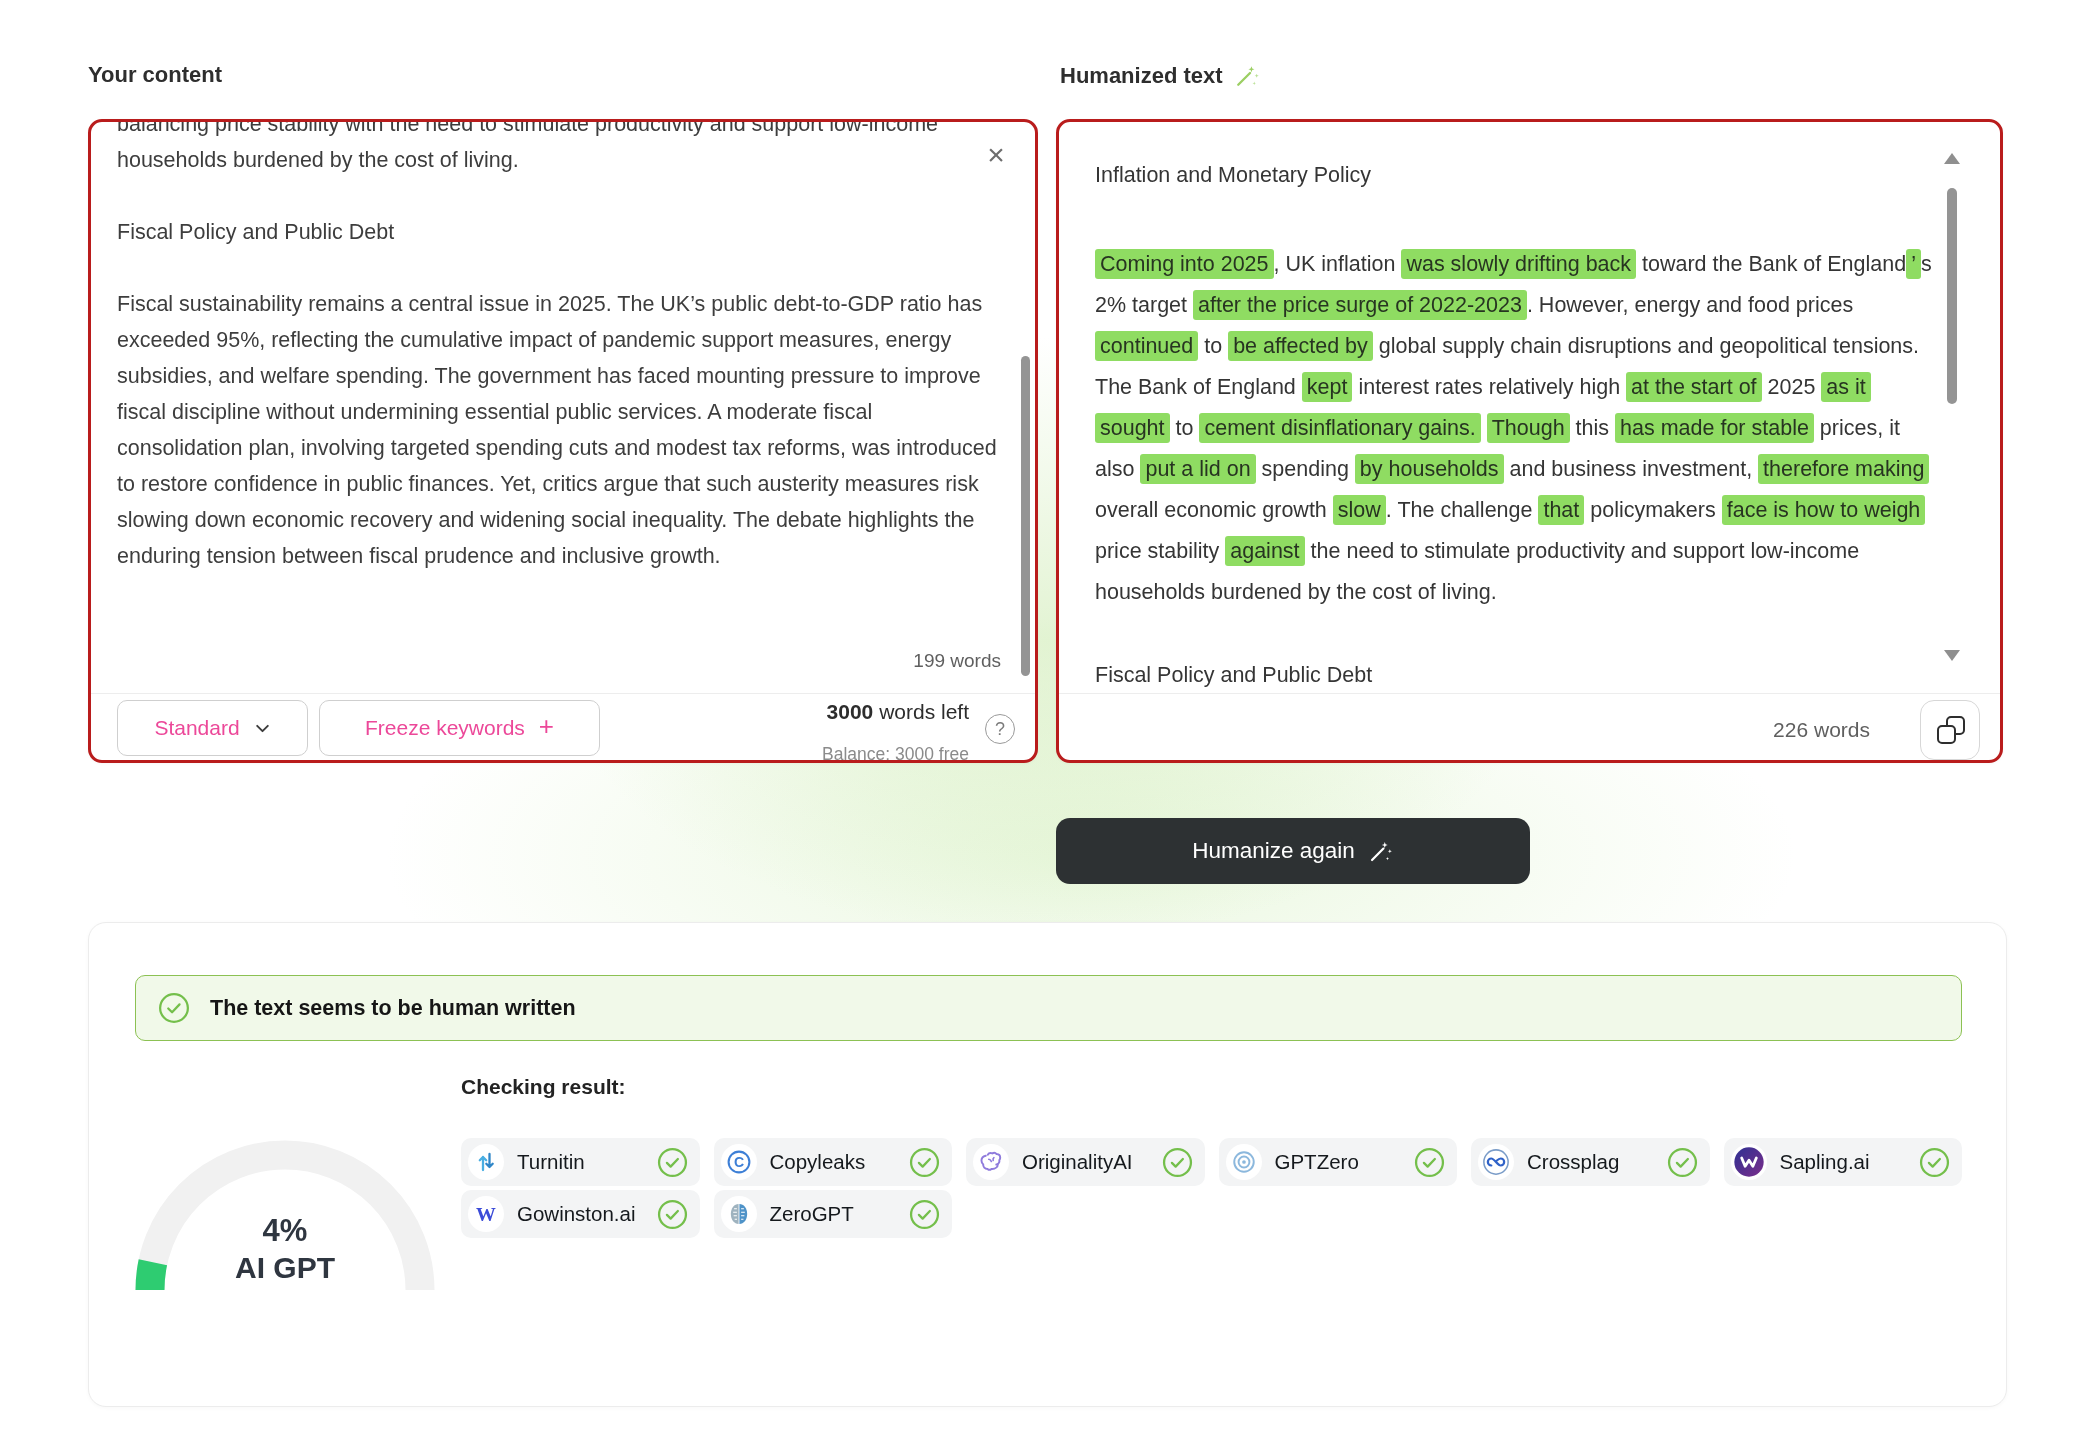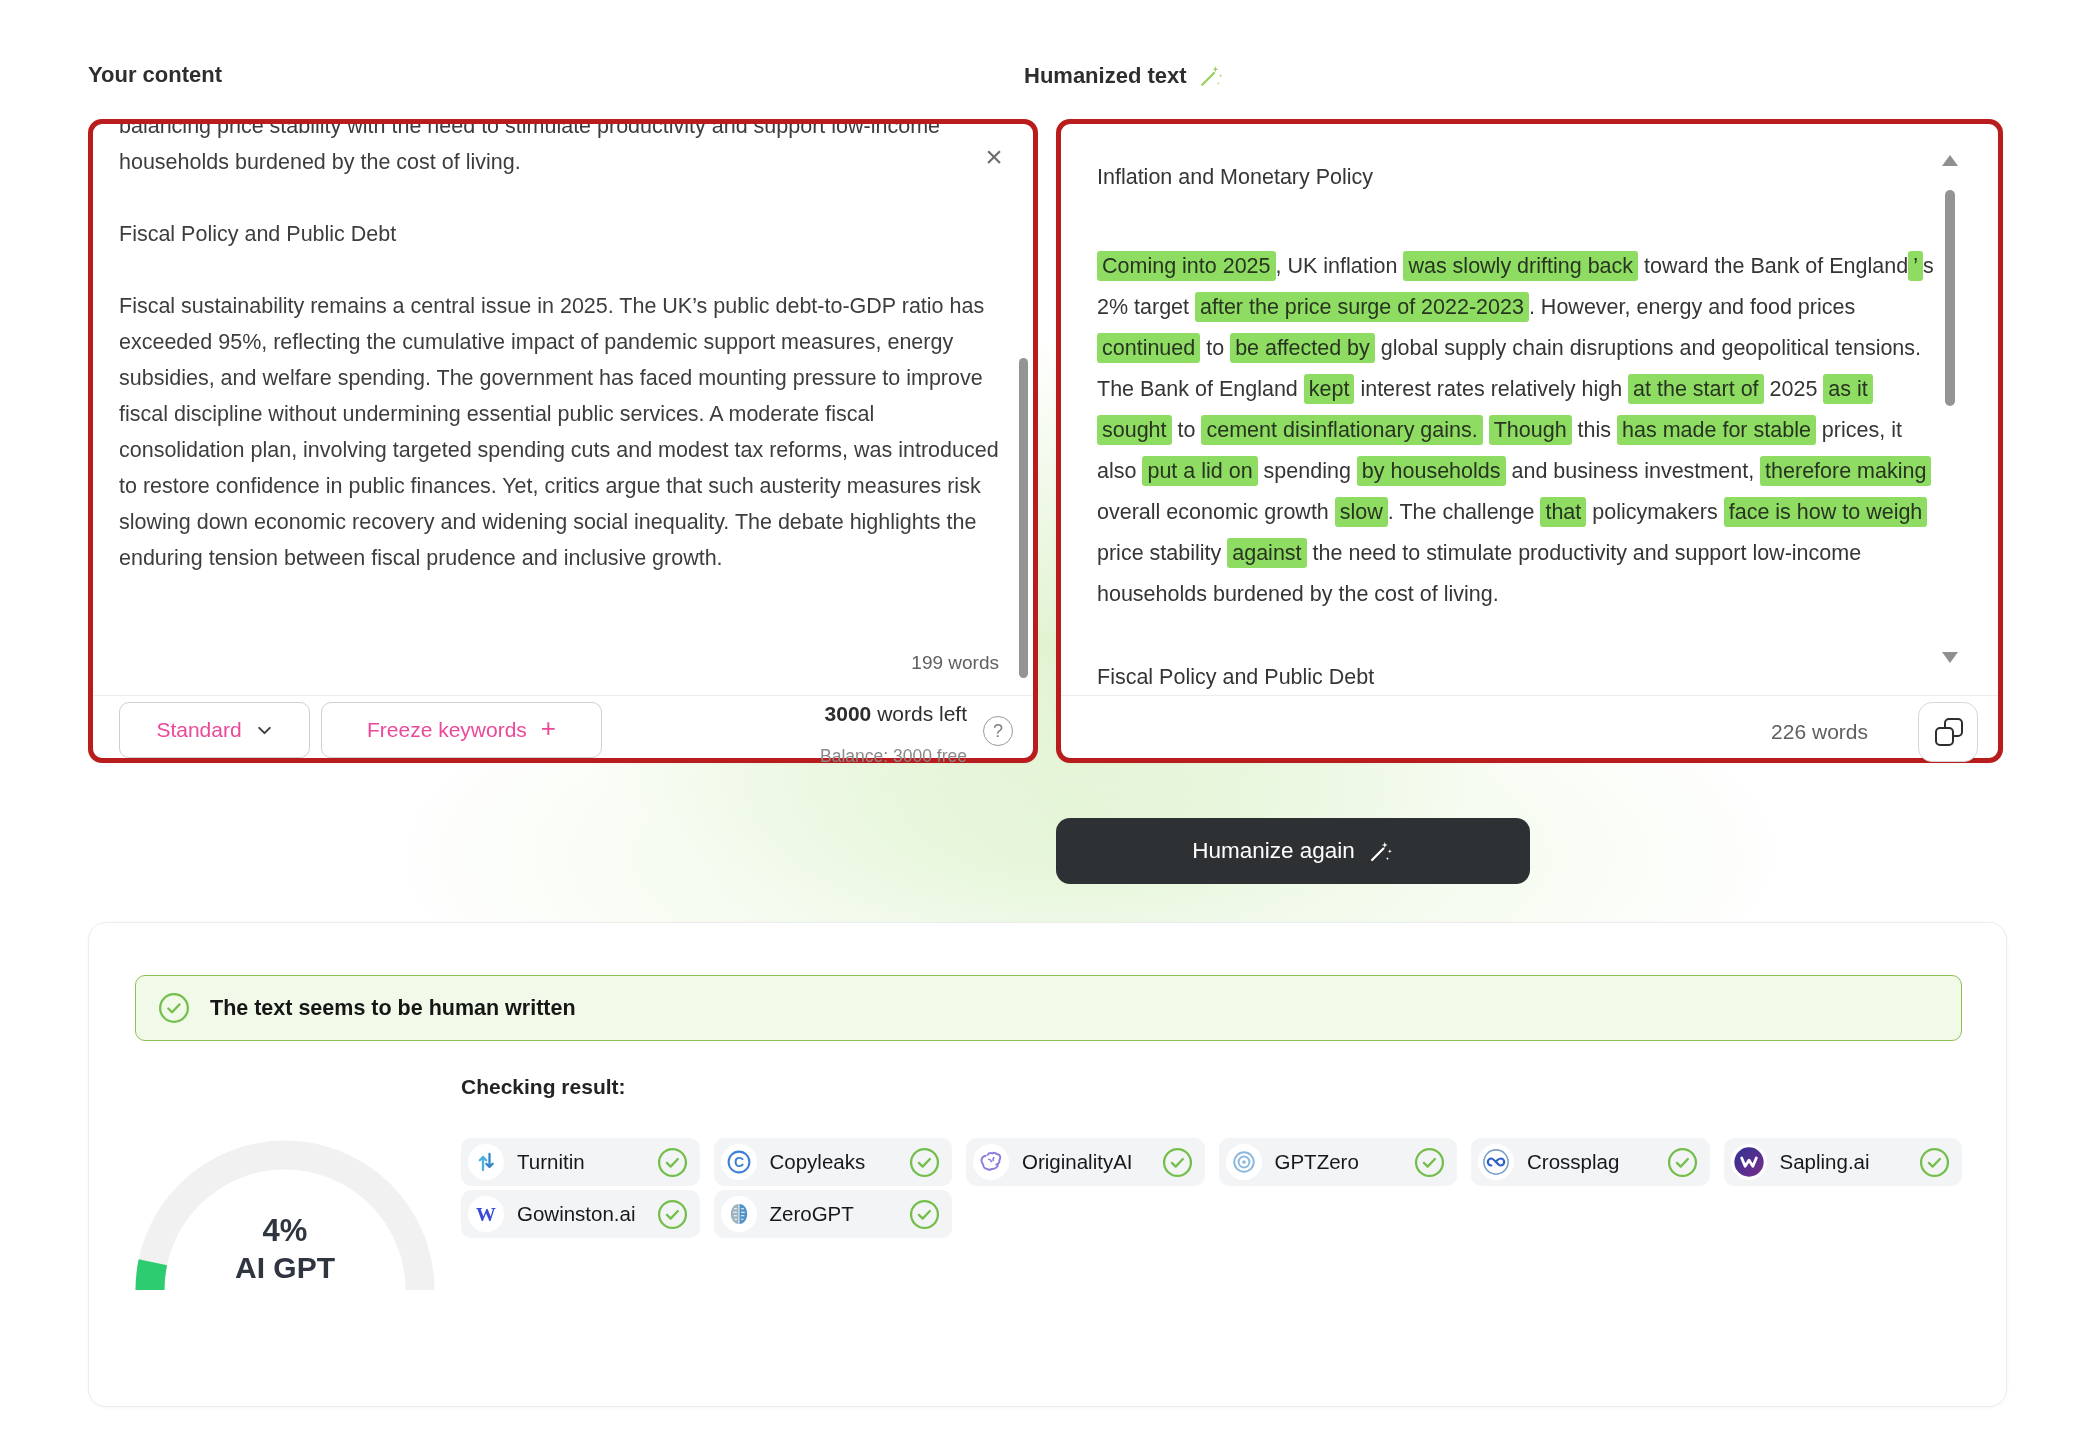--- a/index.html
+++ b/index.html
@@ -11,21 +11,21 @@
       radial-gradient(720px 430px at 50% 44%, rgba(199,232,168,.50), rgba(255,255,255,0) 70%),
       radial-gradient(980px 330px at 52% 59%, rgba(208,238,184,.45), rgba(255,255,255,0) 72%),
       #ffffff;
     position:relative; overflow:hidden;
   }
   .abs { position:absolute; }
 
   .side-title { font-size:22px; font-weight:700; color:#2e2e2e; display:flex; align-items:center; gap:10px; }
 
   .panel {
-    position:absolute; background:#fff; border:5px solid #b91c1c; border-radius:14px;
+    position:absolute; background:#fff; border:3px solid #b91c1c; border-radius:14px;
     box-shadow:0 1px 3px rgba(0,0,0,.03);
   }
   .panel-text { position:absolute; overflow:hidden; }
   .panel-text p { font-size:21.5px; line-height:36px; color:#3d3d3d; margin:0 0 36px 0; }
 
   .rp-text p { font-size:21.5px; line-height:41px; color:#353535; margin:0 0 42px 0; }
   .hl { background:#8fdc62; padding:3px 5px; border-radius:3px;
         -webkit-box-decoration-break:clone; box-decoration-break:clone; color:#273421; }
 
   .close-btn { position:absolute; width:34px; height:34px; border:none; background:transparent;
@@ -81,21 +81,21 @@
   .gauge-text { position:absolute; text-align:center; color:#2f3640; font-weight:700; }
   .gauge-text .pct { font-size:31px; }
   .gauge-text .lbl { font-size:30px; margin-top:2px; }
 </style>
 </head>
 <body>
 
 <div class="abs side-title" style="left:88px; top:62px;">
   <span>Your content</span>
 </div>
-<div class="abs side-title" style="left:1024px; top:62px;">
+<div class="abs side-title" style="left:1060px; top:62px;">
   <span>Humanized text</span>
   <span style="display:flex;">
     <svg width="28" height="28" viewBox="0 0 24 24">
         <path d="M4.5 19.5L14.6 9.4" stroke="#9ccf63" stroke-width="2" stroke-linecap="round" fill="none"></path>
         <path d="M15.8 3.6l.7 1.9 1.9.7-1.9.7-.7 1.9-.7-1.9-1.9-.7 1.9-.7z" fill="#9ccf63"></path>
         <path d="M20.3 10l.5 1.3 1.3.5-1.3.5-.5 1.3-.5-1.3-1.3-.5 1.3-.5z" fill="#b9e094"></path>
         <path d="M18.2 16.8l.4 1.1 1.1.4-1.1.4-.4 1.1-.4-1.1-1.1-.4 1.1-.4z" fill="#b9e094"></path>
       </svg>
   </span>
 </div>

